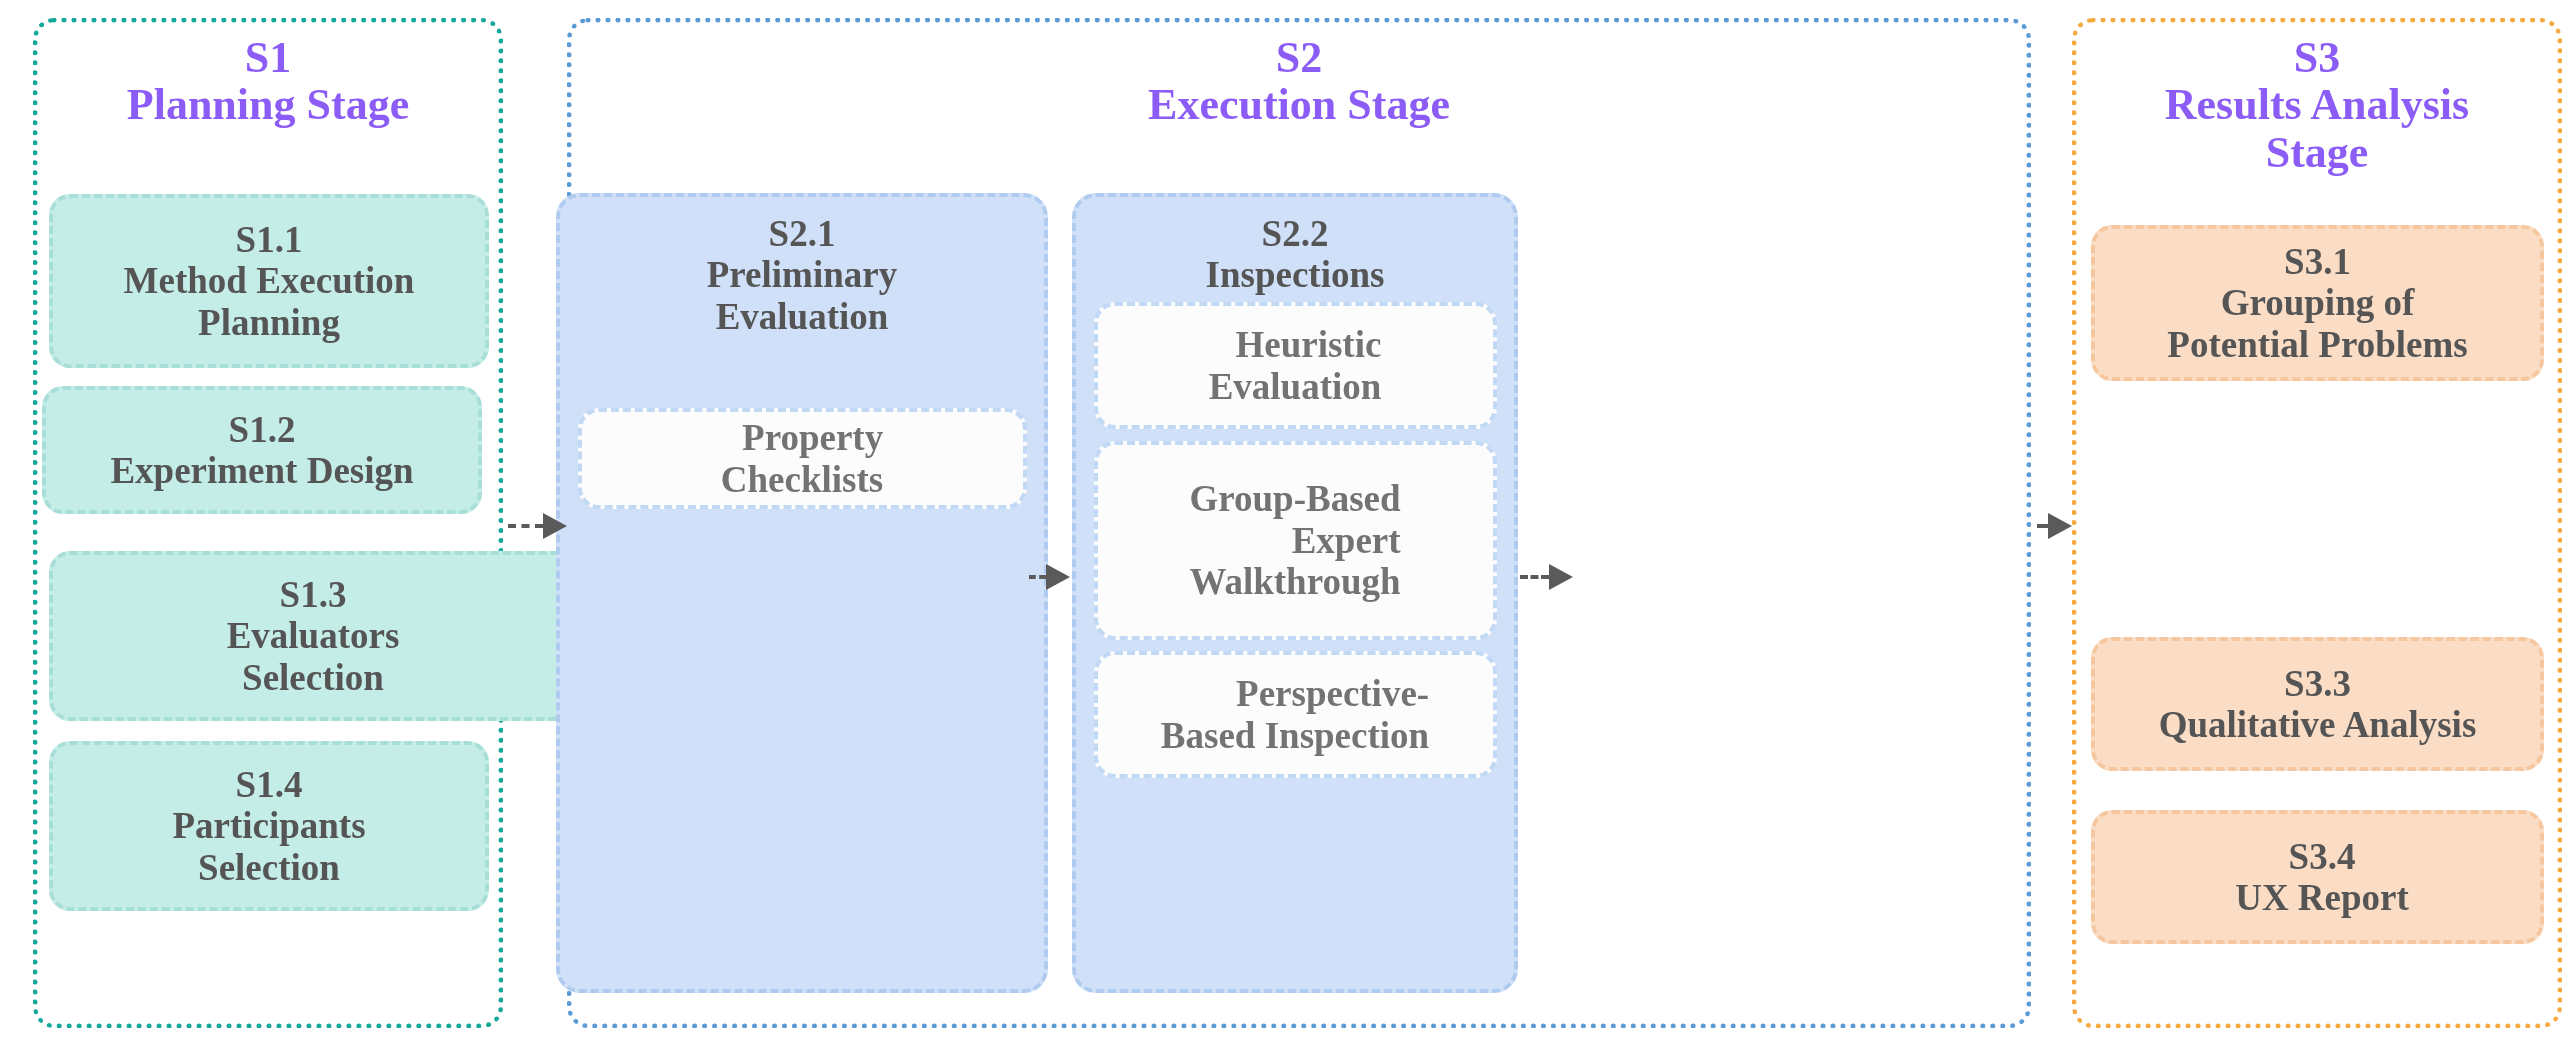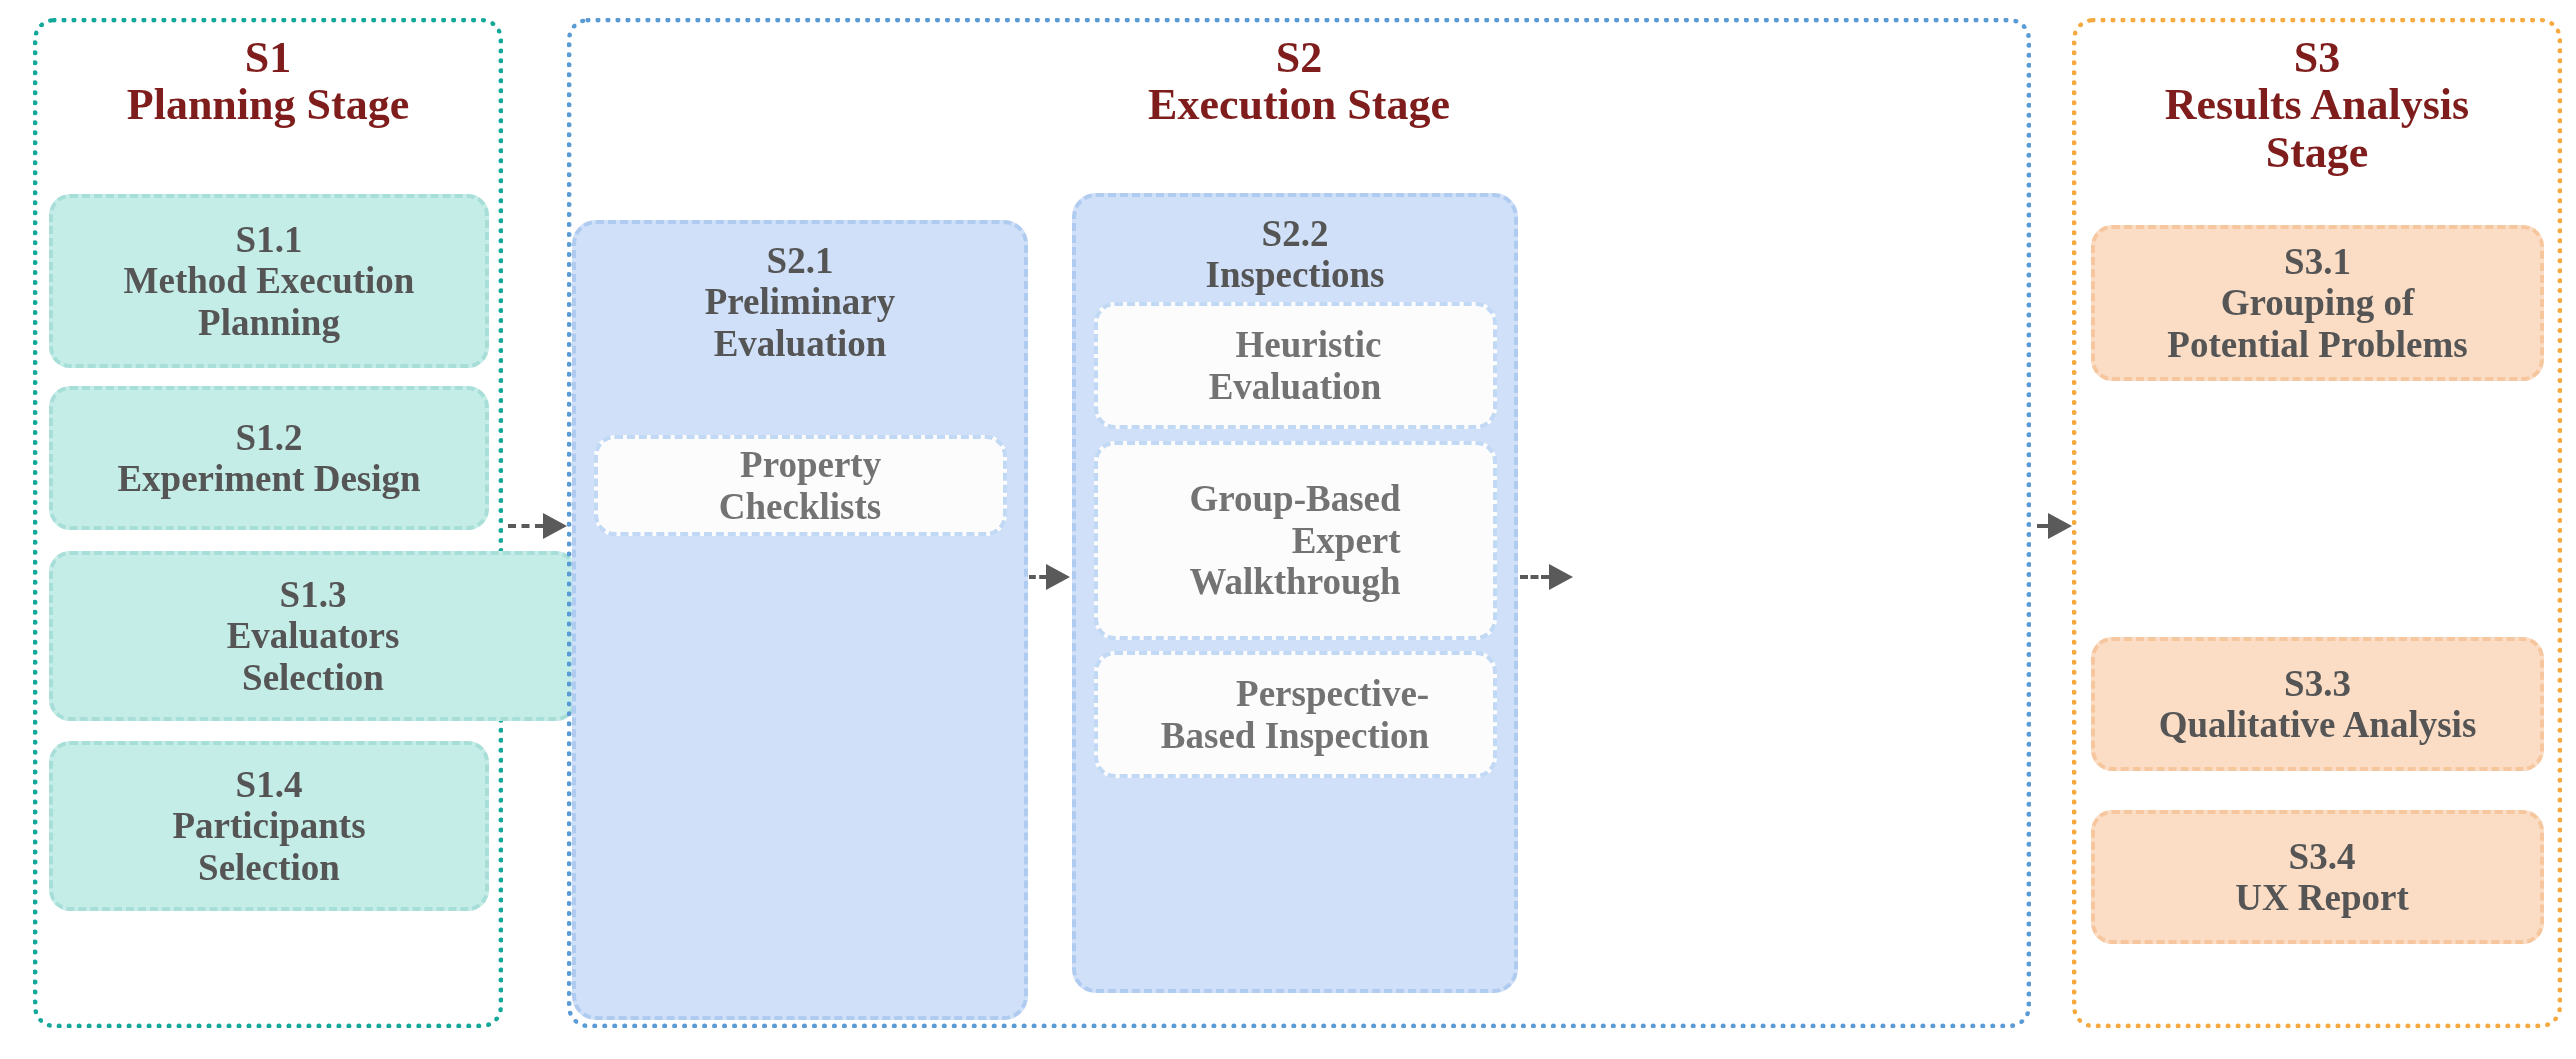--- a/index.html
+++ b/index.html
@@ -22,21 +22,21 @@
   #stage-s1 { left: 33px;  top: 17.5px; width: 470px;  height: 1010px; border-color:#14A89A; }
   #stage-s2 { left: 567px; top: 17.5px; width: 1464px; height: 1010px; border-color:#5B9BD5; }
   #stage-s3 { left: 2072px;top: 17.5px; width: 490px;  height: 1010px; border-color:#F5A93F; }
 
   .stage-title {
     position: absolute; left: 0; right: 0; top: 11px;
     text-align: center;
     font-weight: bold;
     font-size: 44px;
     line-height: 1.09;
-    color: #7f1d1d;
+    color: #8b5cf6;
     white-space: pre-line;
   }
 
   
   .itembox {
     position: absolute;
     border-style: dashed;
     border-width: 4px;
     border-radius: 21px;
     display: flex;
@@ -48,40 +48,40 @@
     line-height: 1.12;
     color: #555555;
     white-space: pre-line;
     padding: 3.2px 8px;
   }
   .mint   { background:#C5EDE8; border-color:#A8DED8;text-align:center; }
   .peach  { background:#FBDCC4; border-color:#F6C79E; }
 
   
   #s1-1 { left: 49px; top: 194px; width: 440px; height: 174px; }
-  #s1-2 { left: 49px; top: 386px; width: 440px; height: 144px; }
+  #s1-2 { left: 42px; top: 386px; width: 440px; height: 128px; }
   #s1-3 { left: 49px; top: 551px; width: 528px; height: 170px; }
   #s1-4 { left: 49px; top: 741px; width: 440px; height: 170px; }
 
   
   #s3-1 { left: 2091px; top: 225px; width: 453px; height: 156px; }
   #s3-2 { left: 2091px; top: 443px; width: 453px; height: 156px; }
   #s3-3 { left: 2091px; top: 637px; width: 453px; height: 134px; }
   #s3-4 { left: 2091px; top: 810px; width: 453px; height: 134px; padding-left: 17px; }
 
   
   .subpanel {
     position: absolute;
     background: #CFE0F8;
     border: 4px dashed #AFCBF0;
     border-radius: 24px;
     top: 193px;
     height: 800px;
   }
-  #s2-1 { left: 572px;  width: 456px; margin-top: 27px; }
+  #s2-1 { left: 556px;  width: 492px; }
   #s2-2 { left: 1072px; width: 446px; padding-left: 7px; }
   #s2-3 { left: 1574px; width: 457px; }
 
   .subpanel-title {
     position: absolute; left: 0; right: 0; top: 16px;
     text-align: center;
     font-weight: bold;
     font-size: 37px;
     line-height: 1.12;
     color: #555555;

